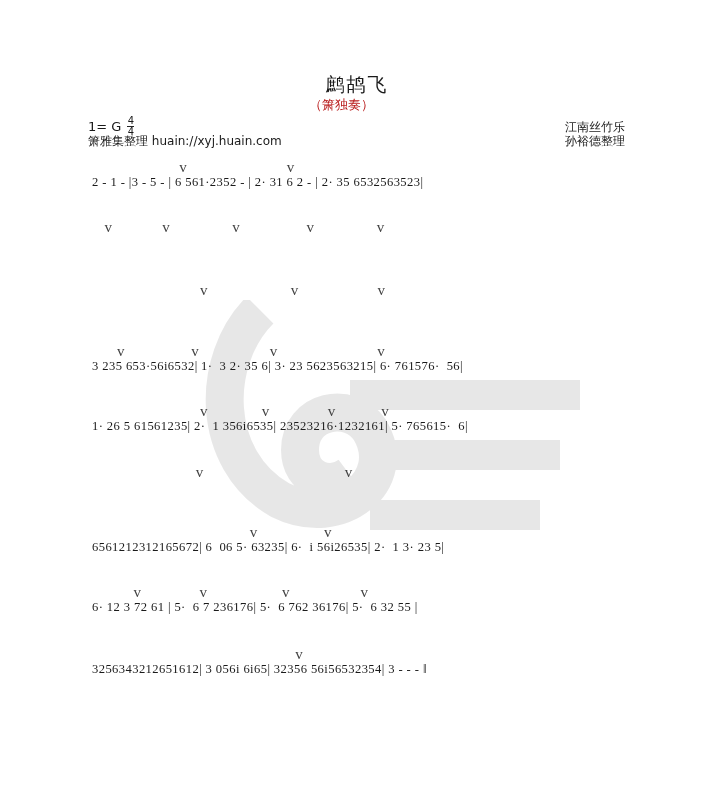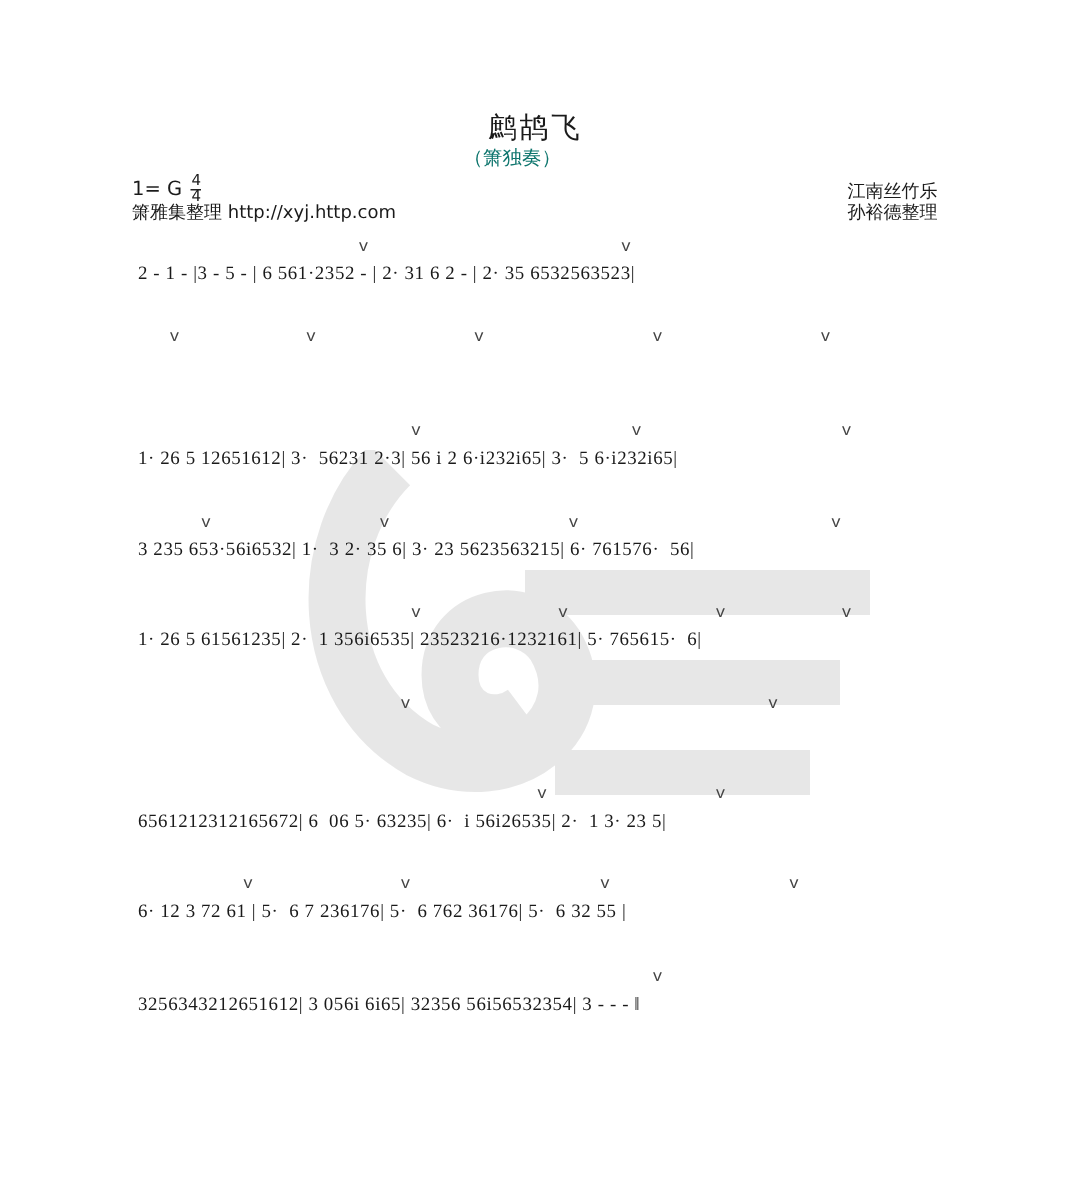--- a/index.html
+++ b/index.html
@@ -1,28 +1,28 @@
 <!DOCTYPE html>
 <html><head>
 <meta charset="utf-8">
 <style>
   html,body{margin:0;padding:0;background:#fff;}
   body{width:714px;height:792px;position:relative;overflow:hidden;font-family:"DejaVu Sans","Liberation Sans",sans-serif;color:#1a1a1a;}
   .watermark{position:absolute;left:200px;top:300px;width:380px;height:300px;opacity:0.09;pointer-events:none;}
   .title{position:absolute;top:72px;left:0;width:714px;text-align:center;font-size:19px;letter-spacing:2px;}
-  .subtitle{position:absolute;top:96px;left:0;width:683px;text-align:center;font-size:13px;color:#0f766e;}
+  .subtitle{position:absolute;top:96px;left:0;width:683px;text-align:center;font-size:13px;color:#b91c1c;}
   .key{position:absolute;top:116px;left:88px;font-size:13px;display:flex;align-items:center;gap:6px;}
   .timesig{display:inline-flex;flex-direction:column;align-items:center;font-size:10px;line-height:10px;}
   .timesig .bar{width:7px;height:1px;background:#222;}
   .source{position:absolute;top:133px;left:88px;font-size:12px;}
   .style-label{position:absolute;top:119px;left:565px;font-size:12px;font-family:Liberation Mono, monospace;}
   .arranger{position:absolute;top:133px;left:565px;font-size:12px;}
   .line{position:absolute;left:92px;width:552px;height:40px;}
   .line-text{position:absolute;left:0;top:10px;font-family:Liberation Serif, serif;font-size:12.6px;letter-spacing:0.4px;white-space:pre;}
-  .breaths{position:absolute;left:0;top:-6px;font-size:11px;color:#444;white-space:pre;font-family:Liberation Mono, monospace;letter-spacing:0.4px;}
+  .breaths{position:absolute;left:0;top:-6px;font-size:15px;color:#444;white-space:pre;font-family:Liberation Serif, serif;letter-spacing:0.4px;}
 </style>
 </head>
 <body>
 
 <svg class="watermark" viewBox="0 0 380 300">
   <path d="M60 10 C10 60 10 160 80 200 C140 230 200 180 170 130 C150 100 100 110 100 150 C100 180 130 190 150 175" fill="none" stroke="#000" stroke-width="38"></path>
   <rect x="150" y="80" width="230" height="30" fill="#000"></rect>
   <rect x="170" y="140" width="190" height="30" fill="#000"></rect>
   <rect x="170" y="200" width="170" height="30" fill="#000"></rect>
 </svg>
@@ -31,35 +31,34 @@
 <div class="subtitle">（箫独奏）</div>
 
 <div class="key">
   <span>1= G</span>
   <span class="timesig">
     <span>4</span>
     <span class="bar"></span>
     <span>4</span>
   </span>
 </div>
-<div class="source">箫雅集整理 http://xyj.http.com</div>
+<div class="source">箫雅集整理 huain://xyj.huain.com</div>
 <div class="style-label">江南丝竹乐</div>
 <div class="arranger">孙裕德整理</div>
 
 <div>
   <div class="line" style="top:165px">
     <div class="breaths">                     v                        v                          </div>
     <div class="line-text">2 - 1 - |3 - 5 - | 6 561·2352 - | 2· 31 6 2 - | 2· 35 6532563523|</div>
   </div>
   <div class="line" style="top:225px">
     <div class="breaths">   v            v               v                v               v  </div>
   </div>
   <div class="line" style="top:288px">
     <div class="breaths">                          v                    v                   v    </div>
-    <div class="line-text">1· 26 5 12651612| 3·  56231 2·3| 56 i 2 6·i232i65| 3·  5 6·i232i65|</div>
   </div>
   <div class="line" style="top:349px">
     <div class="breaths">      v                v                 v                        v   </div>
     <div class="line-text">3 235 653·56i6532| 1·  3 2· 35 6| 3· 23 5623563215| 6· 761576·  56|</div>
   </div>
   <div class="line" style="top:409px">
     <div class="breaths">                          v             v              v           v </div>
     <div class="line-text">1· 26 5 61561235| 2·  1 356i6535| 23523216·1232161| 5· 765615·  6|</div>
   </div>
   <div class="line" style="top:470px">

